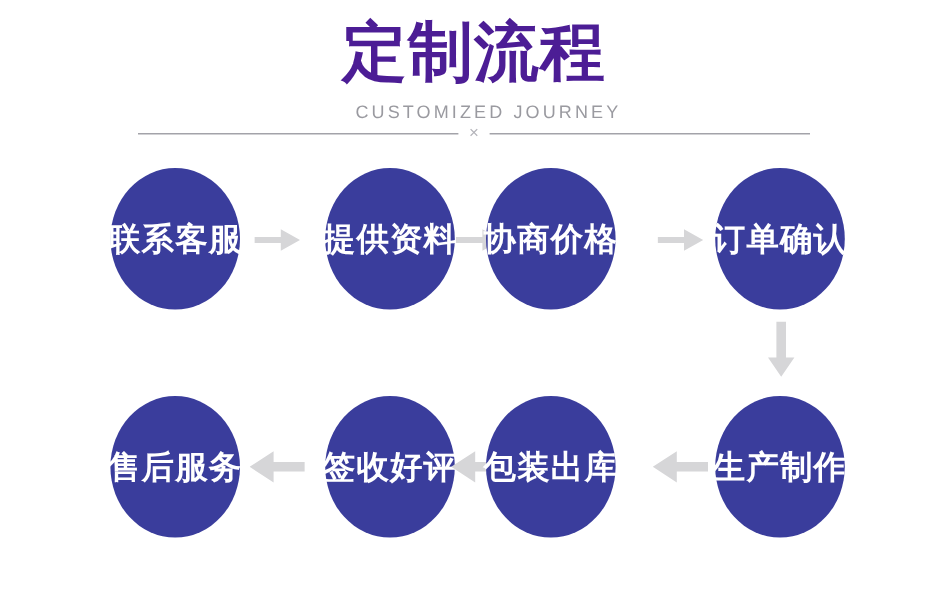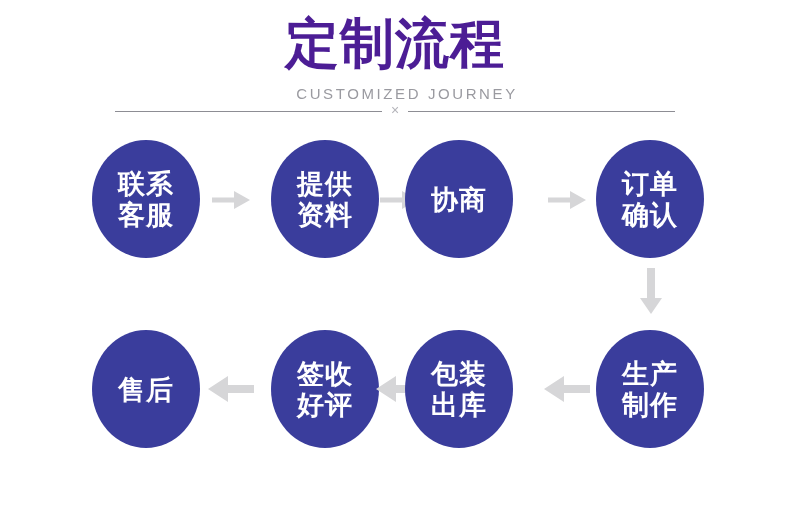--- a/index.html
+++ b/index.html
@@ -89,21 +89,21 @@
   .row-bottom { top: 330px; }
 
   .node {
     position: absolute;
     width: 108px;
     height: 118px;
     border-radius: 50%;
     background: #3a3d9c;
     color: #ffffff;
     display: flex;
-    flex-direction: column;
+    flex-direction: row;
     align-items: center;
     justify-content: center;
     box-sizing: border-box;
   }
   .node-line {
     font-size: 27px;
     line-height: 31px;
     font-weight: bold;
     letter-spacing: 1px;
     color: #ffffff;
@@ -187,20 +187,21 @@
     </div>
 
     <span class="arrow-h arrow-top arr-gap-2">
       <svg class="arrow-svg" viewBox="0 0 38 24" width="38" height="24" aria-hidden="true">
         <path d="M0 9.5 H22 V3 L38 12 L22 21 V14.5 H0 Z"></path>
       </svg>
     </span>
 
     <div class="node node-top pos-3">
       <span class="node-line">协商</span>
+      <span class="node-line">价格</span>
     </div>
 
     <span class="arrow-h arrow-top arr-gap-3">
       <svg class="arrow-svg" viewBox="0 0 38 24" width="38" height="24" aria-hidden="true">
         <path d="M0 9.5 H22 V3 L38 12 L22 21 V14.5 H0 Z"></path>
       </svg>
     </span>
 
     <div class="node node-top pos-4">
       <span class="node-line">订单</span>
@@ -211,20 +212,21 @@
   <span class="arrow-down">
     <svg class="arrow-svg" viewBox="0 0 30 48" width="30" height="48" aria-hidden="true">
       <path d="M11 0 H19 V30 H26 L15 46 L4 30 H11 Z"></path>
     </svg>
   </span>
 
   <div class="flow-row row-bottom">
 
     <div class="node node-bottom pos-1">
       <span class="node-line">售后</span>
+      <span class="node-line">服务</span>
     </div>
 
     <span class="arrow-h arrow-bottom arr-gap-b1">
       <svg class="arrow-svg" viewBox="0 0 46 30" width="46" height="30" aria-hidden="true">
         <path d="M46 11 H20 V2 L0 15 L20 28 V19 H46 Z"></path>
       </svg>
     </span>
 
     <div class="node node-bottom pos-2">
       <span class="node-line">签收</span>

